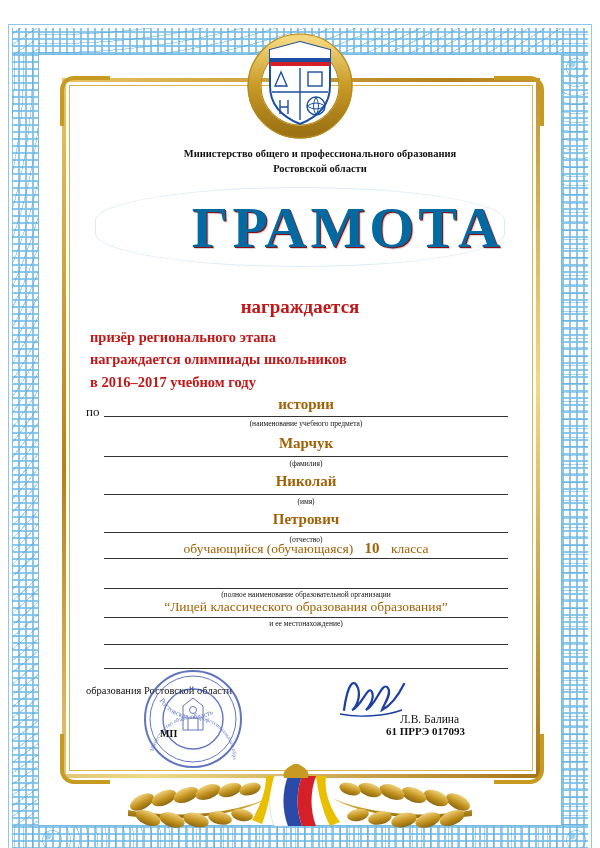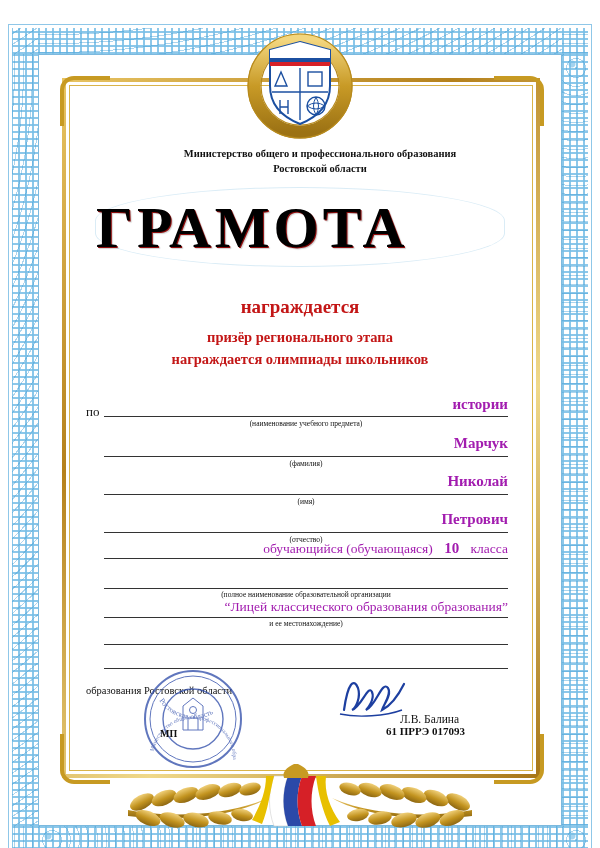--- a/index.html
+++ b/index.html
@@ -128,67 +128,66 @@
     left: 96px; top: 172px;
     width: 408px; height: 78px;
     background: #ffffff;
     border-radius: 50% / 42%;
     box-shadow: 0 0 0 1px rgba(150,200,230,0.35);
   }
   .title {
     position: absolute;
     left: 96px; top: 178px;
     width: 408px;
-    text-align: left;
+    text-align: right;
     font-family: "Liberation Serif", serif;
     font-weight: bold;
     font-size: 58px;
     letter-spacing: 4px;
-    color: #000000;
+    color: #0369a1;
     text-shadow: 1px 1px 0 #8f0d0d, 2px 2px 1px rgba(0,0,0,0.18);
   }
 
   
   .awarded {
     position: absolute;
     left: 100px; top: 280px;
     width: 400px;
     text-align: center;
     font-weight: bold;
     font-size: 19px;
     color: #c31616;
   }
   .award-lines {
     position: absolute;
     left: 90px; top: 310px;
     width: 420px;
-    text-align: center;
     font-weight: bold;
     font-size: 14.5px;
     color: #c31616;
     line-height: 1.55;
   }
 
   
   .field {
     position: absolute;
     font-size: 13px;
     color: #111;
   }
   .rule {
     position: absolute;
     border-bottom: 1px solid #333;
     height: 0;
   }
   .value {
     position: absolute;
-    text-align: right;
+    text-align: center;
     font-weight: bold;
     font-size: 15px;
-    color: #a21caf;
+    color: #a16207;
     white-space: nowrap;
   }
   .value.normal { font-weight: normal; font-size: 13.5px; }
   .caption {
     position: absolute;
     text-align: center;
     font-size: 7.5px;
     color: #111;
     white-space: nowrap;
   }
@@ -306,20 +305,21 @@
     <div class="l2">Ростовской области</div>
   </div>
 
   <div class="title-band"></div>
   <div class="title">ГРАМОТА</div>
 
   <div class="awarded">награждается</div>
   <div class="award-lines">
     <div>призёр регионального этапа</div>
     <div>награждается олимпиады школьников</div>
+    <div>в 2016–2017 учебном году</div>
   </div>
 
   <div class="field prefix" style="left:86px; top:388px;">по</div>
   <div class="rule" style="left:104px; top:400px; width:404px;"></div>
   <div class="value" style="left:104px; top:380px; width:404px;">истории</div>
   <div class="caption" style="left:104px; top:403px; width:404px;">(наименование учебного предмета)</div>
 
   <div class="rule" style="left:104px; top:440px; width:404px;"></div>
   <div class="value" style="left:104px; top:419px; width:404px;">Марчук</div>
   <div class="caption" style="left:104px; top:443px; width:404px;">(фамилия)</div>

